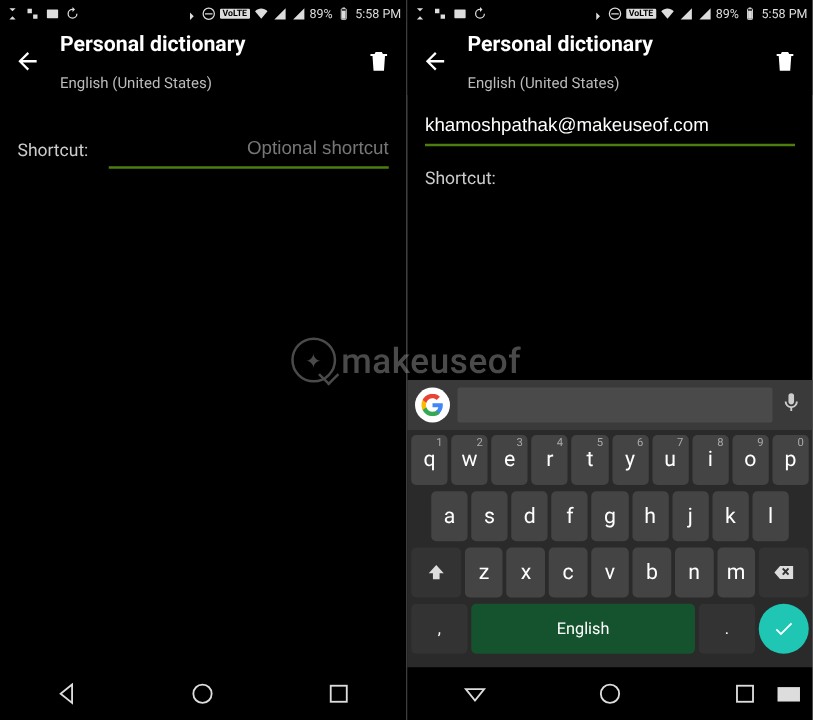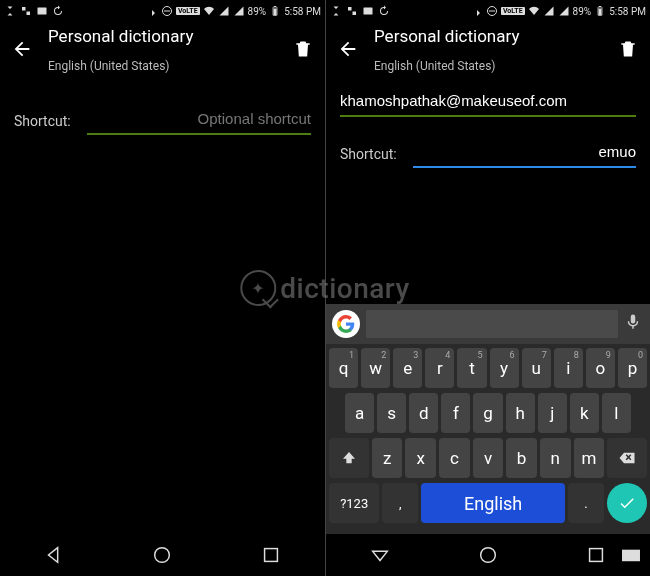--- a/index.html
+++ b/index.html
@@ -39,21 +39,21 @@
   
   .toolbar {
     height: 54px;
     background: #000;
     display:flex;
     align-items:center;
     padding: 0 8px;
   }
   .toolbar .back { width:28px; height:28px; display:flex; align-items:center; justify-content:center; }
   .toolbar .titlebox { margin-left:12px; flex:1; }
-  .toolbar .title { font-size:17px; font-weight:400; color:#fff; }
+  .toolbar .title { font-size:17px; font-weight:700; color:#fff; }
   .toolbar .subtitle { font-size:12px; color:#bbb;margin-top:13px; }
   .toolbar .trash { width:28px; height:28px; display:flex; align-items:center; justify-content:center; }
   
   .content { flex:1; padding: 8px 14px; }
   .field {
     width:100%;
     background:transparent;
     border:none;
     border-bottom:2px solid #4d7c0f;
     font-size:15px;
@@ -102,21 +102,21 @@
     border-radius:4px;
     color:#fff;
     display:flex;
     align-items:center;
     justify-content:center;
     font-size:17px;
     position:relative;
   }
   .key .sup { position:absolute; top:2px; right:4px; font-size:9px; color:#aaa; }
   .key.fn { background:#333; font-size:13px; }
-  .key.space { flex:4; background:#1d4ed8; font-size:18px; }
+  .key.space { flex:4; background:#14532d; font-size:13px; }
   .key.enter { background:#1fc6b3; border-radius:50%; width:40px; flex:none; }
   
   .watermark {
     position:absolute;
     top:50%; left:50%;
     transform:translate(-50%,-50%);
     color:#888;
     opacity:0.55;
     font-size:28px;
     font-weight:500;
@@ -319,21 +319,20 @@
       <svg viewBox="0 0 24 24" width="20" height="20">
           <path d="M6 7h12l-1 14H7L6 7zm3-4h6l1 2h4v2H4V5h4l1-2z" fill="#fff"></path>
         </svg>
     </div>
   </div>
 
   <div class="content">
     <input class="field" value="khamoshpathak@makeuseof.com" style="">
     <div class="row2">
       <span class="shortcut-label">Shortcut:</span>
-      <input class="field shortcut-input focus-blue" value="emuo" style="">
     </div>
   </div>
 
   <div class="kbwrap">
     <div class="suggest">
       <div class="gicon">
         <svg width="18" height="18" viewBox="0 0 24 24">
             <path fill="#4285F4" d="M23 12.3c0-.8-.1-1.5-.2-2.3H12v4.3h6.2c-.3 1.5-1.1 2.7-2.4 3.5v2.9h3.8c2.2-2.1 3.4-5.1 3.4-8.4z"></path>
             <path fill="#34A853" d="M12 24c3.2 0 5.9-1.1 7.8-2.9l-3.8-2.9c-1.1.7-2.4 1.1-4 1.1-3.1 0-5.7-2.1-6.6-4.9H1.5v3C3.4 21.3 7.4 24 12 24z"></path>
             <path fill="#FBBC05" d="M5.4 14.4c-.2-.7-.4-1.5-.4-2.4s.1-1.6.4-2.4V6.6H1.5C.5 8.3 0 10.1 0 12s.5 3.7 1.5 5.4l3.9-3z"></path>
@@ -384,21 +383,20 @@
           <div class="key">b</div>
           <div class="key">n</div>
           <div class="key">m</div>
           <div class="key fn" style="flex: 1.3 1 0%;">
             <svg width="18" height="18" viewBox="0 0 24 24">
               <path fill="#ddd" d="M22 5H8l-6 7 6 7h14V5zm-5.6 10L14 12.6 11.6 15l-1.4-1.4L12.6 11l-2.4-2.6L11.6 7 14 9.4 16.4 7l1.4 1.4L15.4 11l2.4 2.6z"></path>
             </svg>
           </div>
         </div>
       <div class="krow">
-        <div class="key fn" style="flex:1.4">?123</div>
         <div class="key fn" style="position:relative">,</div>
         <div class="key space">English</div>
         <div class="key fn">.</div>
         <div class="key enter">
           <svg width="18" height="18" viewBox="0 0 24 24">
               <path fill="#fff" d="M9 16.2l-4.2-4.2L3.4 13.4 9 19l12-12-1.4-1.4z"></path>
             </svg>
         </div>
       </div>
     </div>
@@ -415,14 +413,14 @@
           <rect x="5" y="5" width="14" height="14"></rect>
         </svg></div>
     <div class="navbtn" style="position:absolute;right:8px"><svg viewBox="0 0 24 24">
           <rect x="3" y="7" width="18" height="11" fill="#ddd"></rect>
         </svg></div>
   </div>
 </div>
 
 <div class="watermark">
   <span class="q">✦</span>
-    <span>dictionary</span>
+    <span>makeuseof</span>
 </div>
 
 </body></html>

